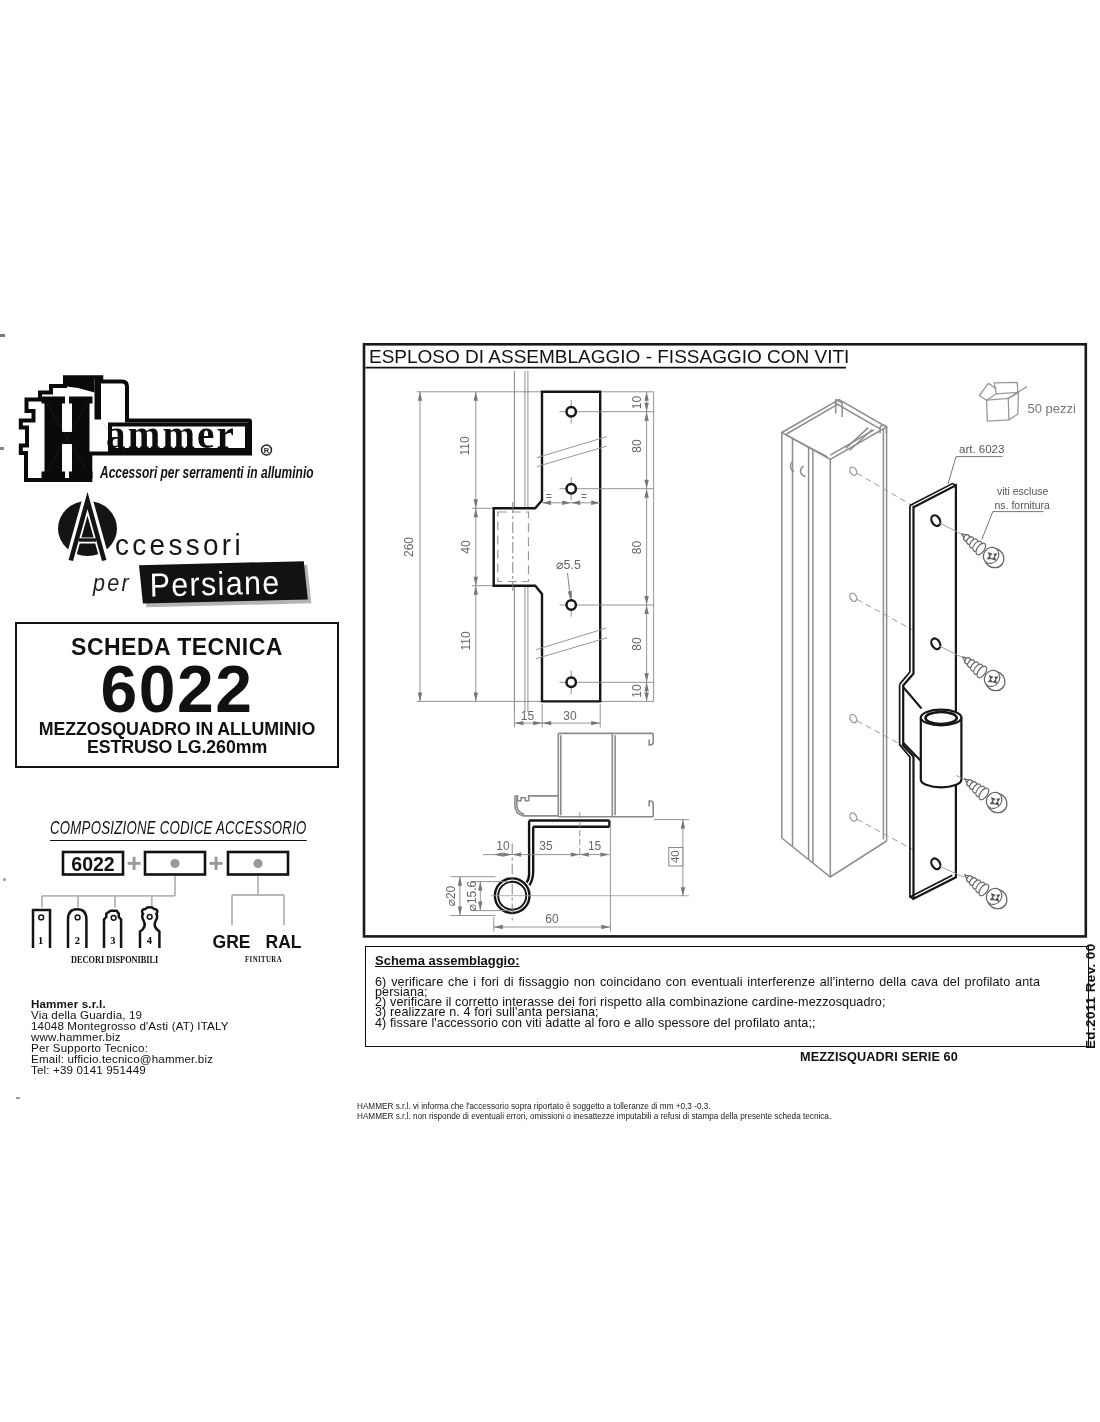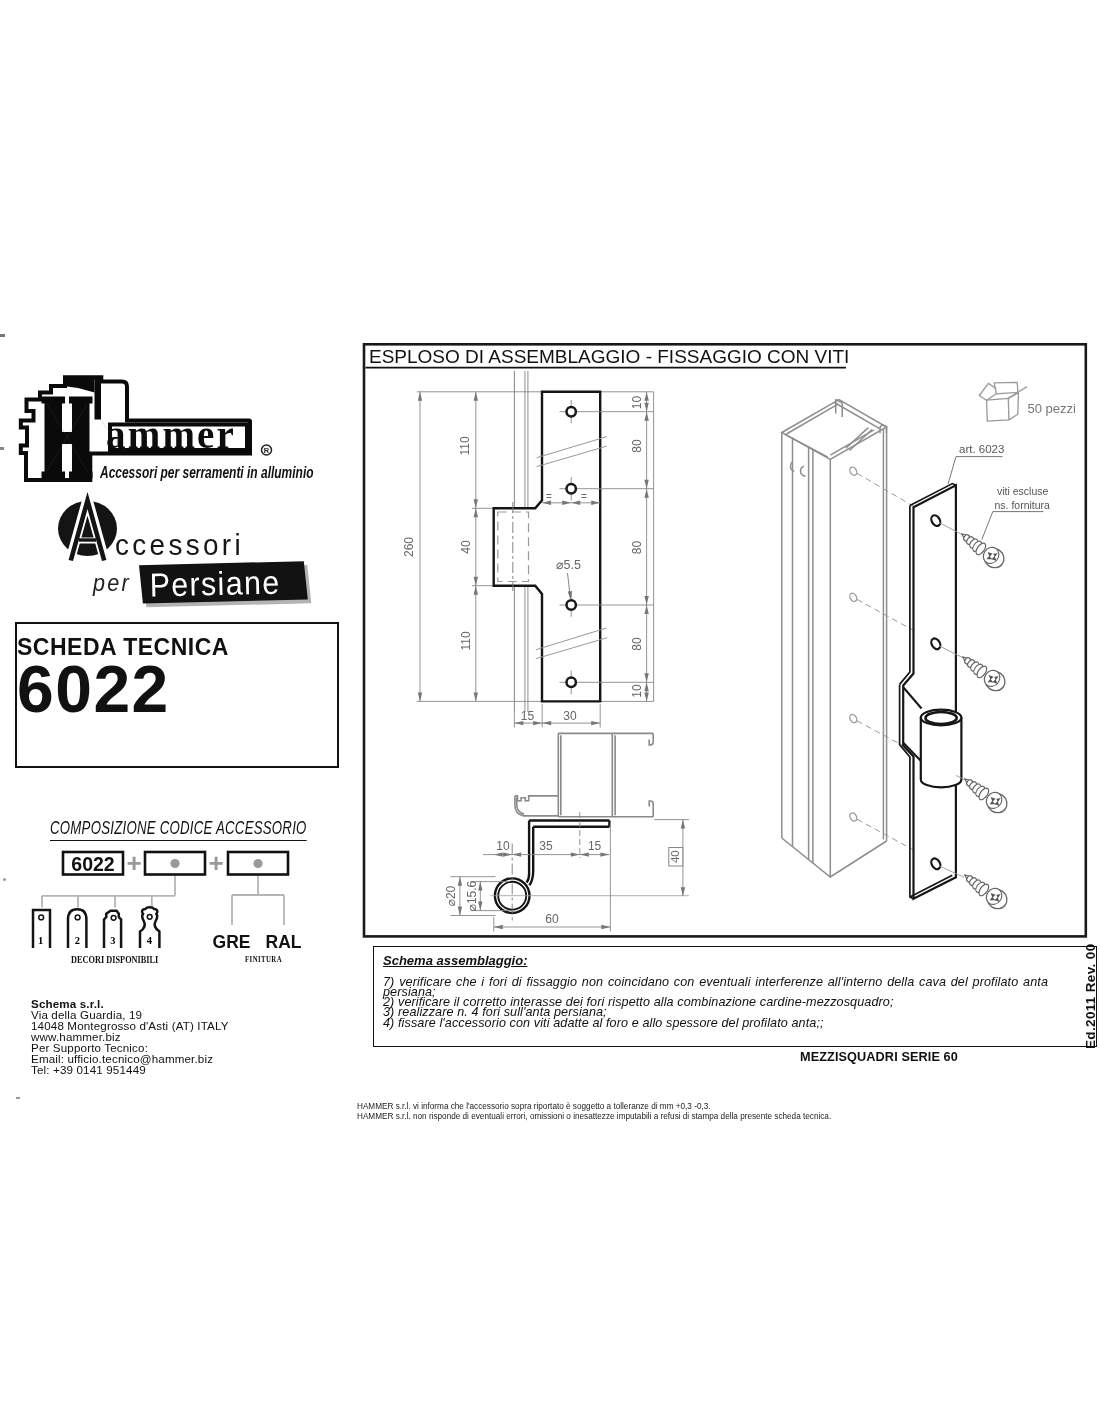--- a/index.html
+++ b/index.html
@@ -58,26 +58,27 @@
   <text x="93" y="591.5" font-size="24" font-style="italic" letter-spacing="2.5" fill="#222" transform="translate(93,591.5) scale(0.9,1) translate(-93,-591.5)">per</text>
 
   <polygon points="142.5,569 307.3,565 311.3,603.3 146.4,607.2" fill="#b3b3b3"></polygon>
 
   <polygon points="139,565.2 303.8,561.2 307.8,599.5 142.9,603.4" fill="#121212"></polygon>
 
   <text x="150" y="596.5" font-size="33" letter-spacing="1.5" fill="#fff" transform="translate(150,596.5) rotate(-1.3) scale(0.92,1) translate(-150,-596.5)">Persiane</text>
 </svg>
 </div>
 
-<div class="abs" style="left:15px;top:622px;width:320px;height:142px;border:2.5px solid #111;">
+<div class="abs" style="left:15px;top:622px;width:320px;height:142px;border:2.5px solid #111;text-align:center;">
 
   <div style="font-size:23px;font-weight:bold;letter-spacing:.5px;margin-top:10px;">SCHEDA TECNICA</div>
 
   <div style="font-size:66px;font-weight:bold;line-height:50px;margin-top:3px;letter-spacing:1.5px;">6022</div>
 
+  <div style="font-size:17.8px;font-weight:bold;line-height:17.5px;margin-top:7px;letter-spacing:-0.1px;">MEZZOSQUADRO IN ALLUMINIO<br>ESTRUSO LG.260mm</div>
 </div>
 
 <div class="abs" style="left:50px;top:817.5px;font-size:17.5px;font-style:italic;border-bottom:1.6px solid #111;padding-bottom:1px;white-space:nowrap;transform:scale(0.757,1);transform-origin:0 0;letter-spacing:.3px;">COMPOSIZIONE CODICE ACCESSORIO</div>
 
 <div class="abs" id="code-diagram" style="left:15px;top:845px;width:310px;height:125px;">
 <svg width="310" height="125" viewBox="15 845 310 125" font-family="Liberation Sans, sans-serif">
 
   <g stroke="#b5b5b5" stroke-width="1.8" fill="none">
     <path d="M175,875.5 V895.8 M42,895.8 H175 M42,895.8 V907.5 M78,895.8 V907.5 M115,895.8 V907.5 M151.8,895.8 V907.5"></path>
     <path d="M258,875.5 V895 M232,895 H284 M232,895 V925 M284,895 V925"></path>
@@ -123,21 +124,21 @@
   <text x="231.5" y="947.5" font-size="17.5" font-weight="bold" text-anchor="middle" fill="#111">GRE</text>
   <text x="283.5" y="947.5" font-size="17.5" font-weight="bold" text-anchor="middle" fill="#111">RAL</text>
 </svg>
 </div>
 
 <div class="abs" style="left:71px;top:953.5px;font-family:'Liberation Serif',serif;font-weight:bold;font-size:10.5px;white-space:nowrap;transform:scale(0.79,1);transform-origin:0 0;">DECORI DISPONIBILI</div>
 
 <div class="abs" style="left:245px;top:955px;font-family:'Liberation Serif',serif;font-weight:bold;font-size:8px;white-space:nowrap;transform:scale(0.85,1);transform-origin:0 0;letter-spacing:.5px;">FINITURA</div>
 
 <div class="abs" style="left:31px;top:997.5px;font-size:11.6px;line-height:11px;letter-spacing:.15px;">
-  <b>Schema s.r.l.</b><br>
+  <b>Hammer s.r.l.</b><br>
   Via della Guardia, 19<br>
   14048 Montegrosso d'Asti (AT) ITALY<br>
   www.hammer.biz<br>
   Per Supporto Tecnico:<br>
   Email: ufficio.tecnico@hammer.biz<br>
   Tel: +39 0141 951449
 </div>
 
 <div class="abs" id="drawing" style="left:356px;top:335px;width:750px;height:612px;">
 <svg width="750" height="612" viewBox="350 335 750 612" font-family="Liberation Sans, sans-serif">
@@ -468,26 +469,26 @@
   <path d="M990.3,393.8 L988.2,382.9 L1011.2,382.3 L1011.9,392.3"></path>
   <path d="M1011.9,392.3 L1021,386.6"></path>
 </g>
 
 <text x="1021.5" y="412.5" font-size="13" fill="#777">50 pezzi</text>
 </g>
 
 </svg>
 </div>
 
-<div class="abs" style="left:373px;top:946px;width:722px;height:99px;border:1.8px solid #111;font-size:12.6px;font-style:italic;">
+<div class="abs" style="left:365px;top:946px;width:722px;height:99px;border:1.8px solid #111;font-size:12.6px;">
 
   <div style="margin:6px 0 0 9px;font-weight:bold;text-decoration:underline;font-size:13px;">Schema assemblaggio:</div>
 
   <div style="margin:9px 0 0 9px;line-height:10.15px;letter-spacing:.1px;">
-    <div style="width:665px;text-align:justify;">7) verificare che i fori di fissaggio non coincidano con eventuali interferenze all'interno della cava del profilato anta persiana;</div>
+    <div style="width:665px;text-align:justify;">6) verificare che i fori di fissaggio non coincidano con eventuali interferenze all'interno della cava del profilato anta persiana;</div>
     2) verificare il corretto interasse dei fori rispetto alla combinazione cardine-mezzosquadro;<br>
     3) realizzare n. 4 fori sull'anta persiana;<br>
     4) fissare l'accessorio con viti adatte al foro e allo spessore del profilato anta;;
   </div>
 </div>
 
 <svg class="abs" style="left:1080px;top:935px;" width="20" height="120" viewBox="0 0 20 120">
   <text x="0" y="0" transform="translate(15,114) rotate(-90)" font-size="13.4" letter-spacing="0.4" font-weight="bold" font-family="Liberation Sans, sans-serif" fill="#111">Ed.2011 Rev. 00</text>
 </svg>
 

